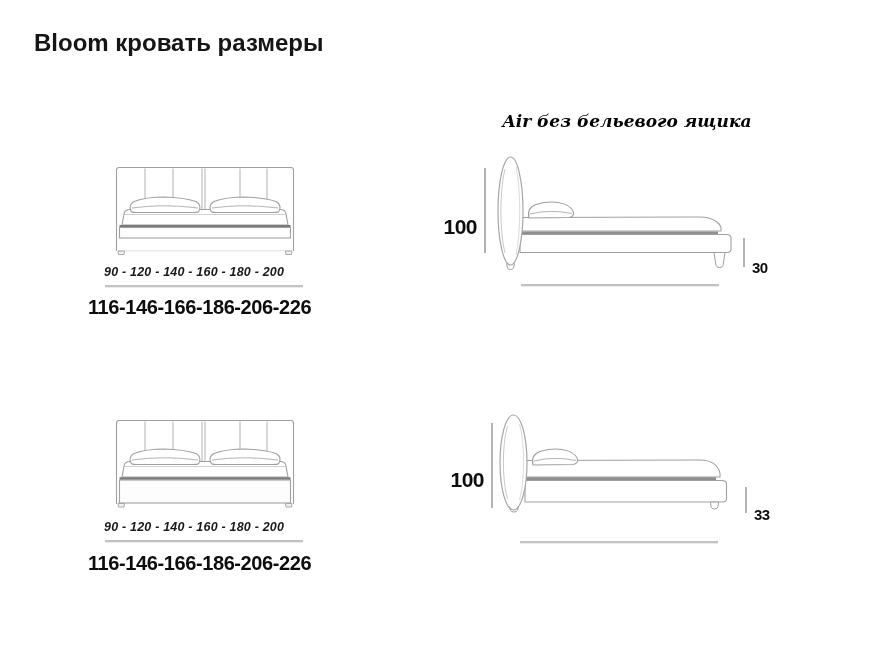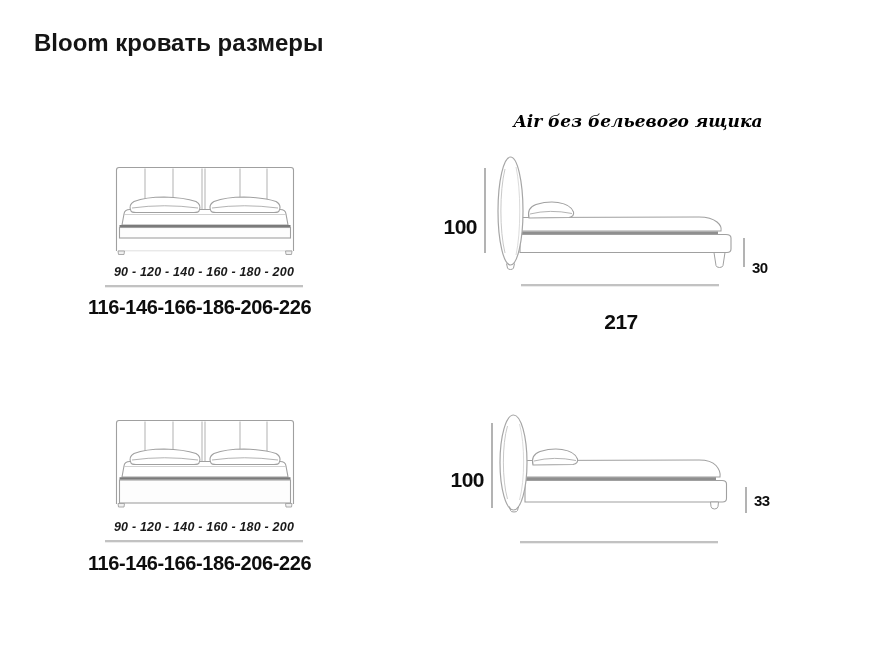--- a/index.html
+++ b/index.html
@@ -12,21 +12,21 @@
   .page-title{
     left:34px;top:29px;font-size:24px;font-weight:700;color:#151515;
     letter-spacing:0px;
   }
   .section-label{
     width:340px;text-align:center;
     font-family:"DejaVu Serif","Liberation Serif",serif;
     font-style:italic;font-weight:700;font-size:17px;color:#000;
   }
   .dim-small{
-    width:200px;text-align:center;font-size:12.5px;font-weight:700;
+    width:200px;text-align:left;font-size:12.5px;font-weight:700;
     font-style:italic;color:#1a1a1a;letter-spacing:0.2px;
   }
   .dim-big{
     width:236px;text-align:left;font-size:20px;font-weight:700;
     color:#0d0d0d;letter-spacing:-0.4px;
   }
   .hline{
     height:2px;background:#c2c2c2;border-bottom:1px solid #ececec;
   }
   .vline{
@@ -40,21 +40,21 @@
   .num-length{font-size:21px;width:196px;text-align:center;letter-spacing:-0.5px;}
   svg{display:block;}
 </style>
 </head>
 <body>
 
 <div class="canvas">
 
   <div class="abs page-title">Bloom кровать размеры</div>
 
-  <div class="abs section-label" style="left:468px;top:111px;">Air без бельевого ящика</div>
+  <div class="abs section-label" style="left:457px;top:111px;">Air без бельевого ящика</div>
 
   <svg class="abs" style="left:114px;top:164px;" width="182" height="92" viewBox="0 0 182 92">
     <g fill="none" stroke="#a0a0a0" stroke-width="1.1">
 
       <path d="M2.5,87 L2.5,6 Q2.5,3.5 5,3.5 L177,3.5 Q179.5,3.5 179.5,6 L179.5,87"></path>
 
       <g stroke-width="0.9" stroke="#a8a8a8">
         <path d="M31,4.5 L31,35"></path>
           <path d="M59,4.5 L59,35"></path>
         <path d="M88,4.5 L88,46"></path>
@@ -105,21 +105,20 @@
       <path d="M84,63 Q81.5,53 91,49.5 Q103,46 113,47.5 Q126,49.5 128.5,57 Q129.5,61.5 124,62.5 Z" fill="#ffffff"></path>
       <path d="M85,59 Q105,54 127,58.5" stroke-width="0.8"></path>
     </g>
   </svg>
 
   <div class="abs vline" style="left:484px;top:168px;height:85px;"></div>
   <div class="abs num num-100" style="left:425px;top:199px;">100</div>
   <div class="abs vline" style="left:743px;top:238px;height:29px;"></div>
   <div class="abs num num-side-small" style="left:752px;top:243px;text-align:right;">30</div>
   <div class="abs hline" style="left:521px;top:284px;width:198px;"></div>
-  <div class="abs num num-length" style="left:523px;top:294px;">217</div>
 
 
   <svg class="abs" style="left:114px;top:417px;" width="182" height="92" viewBox="0 0 182 92">
     <g fill="none" stroke="#a0a0a0" stroke-width="1.1">
       <path d="M2.5,87 L2.5,6 Q2.5,3.5 5,3.5 L177,3.5 Q179.5,3.5 179.5,6 L179.5,87"></path>
       <g stroke-width="0.9" stroke="#a8a8a8">
         <path d="M31,4.5 L31,34"></path>
           <path d="M59,4.5 L59,34"></path>
         <path d="M88,4.5 L88,45"></path>
           <path d="M91,4.5 L91,45"></path>
@@ -163,16 +162,16 @@
       <path d="M64.5,98.5 L65.5,102.5 Q66,104 69,104 Q72,104 72.5,102.5 L73.5,98.5" stroke-width="1"></path>
 
       <path d="M88,57 Q85.5,47 95,43.5 Q107,40 117,41.5 Q130,43.5 132.5,51 Q133.5,55.5 128,56.5 Z" fill="#ffffff"></path>
       <path d="M89,53 Q109,48 131,52.5" stroke-width="0.8"></path>
     </g>
   </svg>
 
   <div class="abs vline" style="left:491px;top:423px;height:85px;"></div>
   <div class="abs num num-100" style="left:432px;top:452px;">100</div>
   <div class="abs vline" style="left:745px;top:487px;height:26px;"></div>
-  <div class="abs num num-side-small" style="left:754px;top:476px;">33</div>
+  <div class="abs num num-side-small" style="left:754px;top:490px;">33</div>
   <div class="abs hline" style="left:520px;top:541px;width:198px;"></div>
 
 </div>
 
 </body></html>

